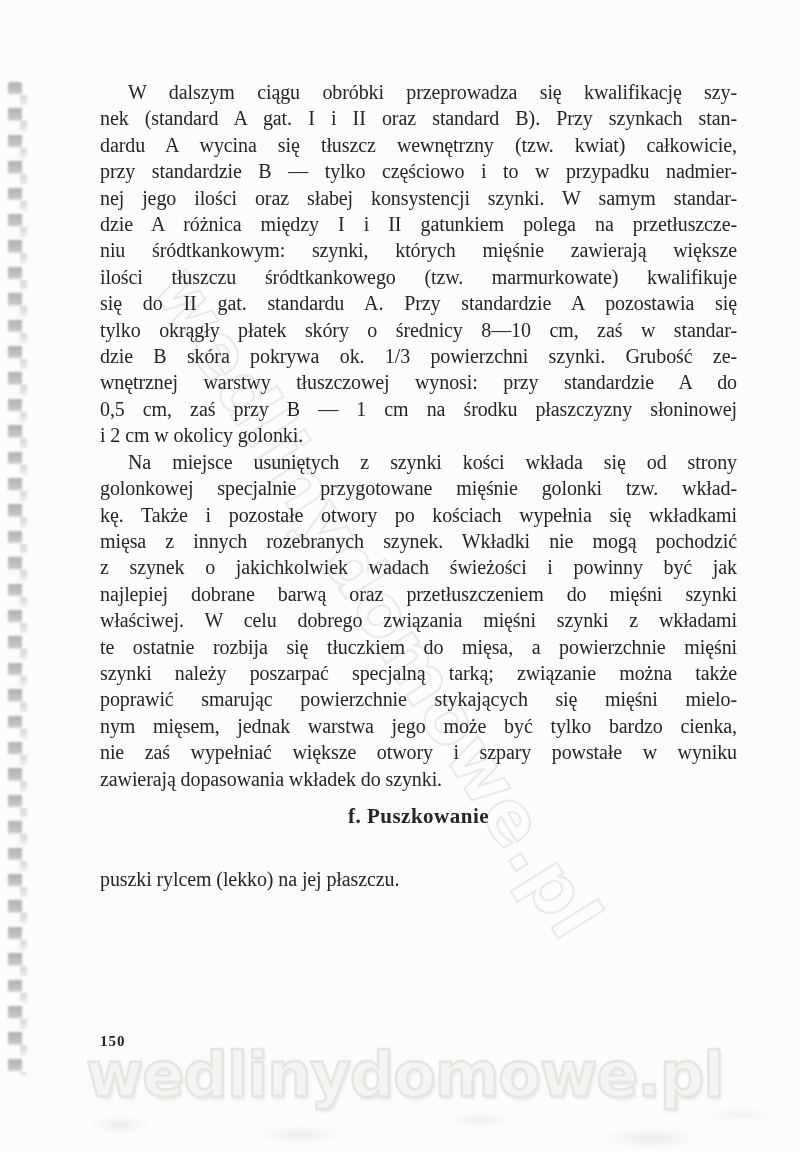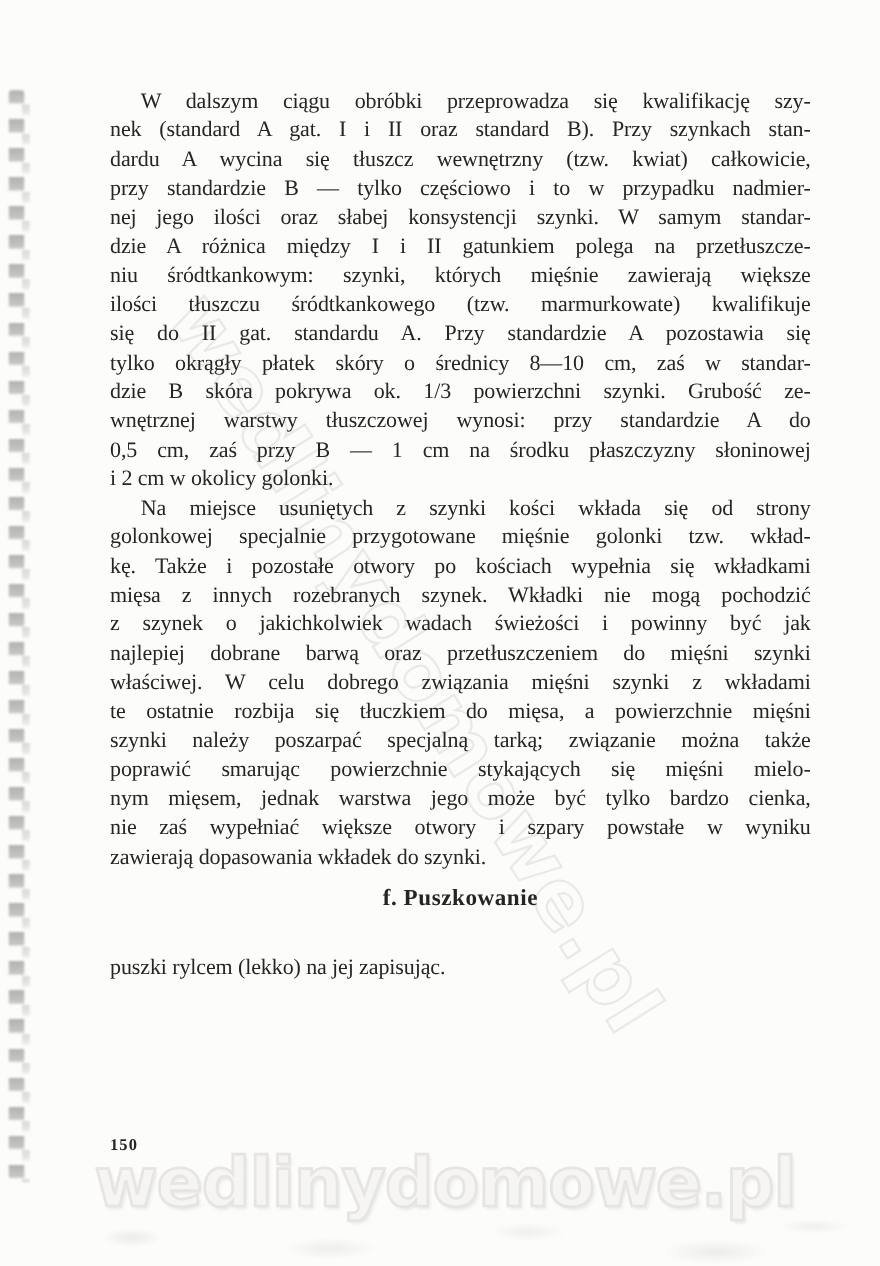--- a/index.html
+++ b/index.html
@@ -176,21 +176,21 @@
 szynki należy poszarpać specjalną tarką; związanie można także
 poprawić smarując powierzchnie stykających się mięśni mielo-
 nym mięsem, jednak warstwa jego może być tylko bardzo cienka,
 nie zaś wypełniać większe otwory i szpary powstałe w wyniku</div>
       <div class="para-last">zawierają dopasowania wkładek do szynki.</div>
     </div>
 
     <div class="section-heading">f. Puszkowanie</div>
 
     <div class="para">
-      <div class="para-last">puszki rylcem (lekko) na jej zapisując.</div>
+      <div class="para-last">puszki rylcem (lekko) na jej płaszczu.</div>
     </div>
 
     <div class="para">
     </div>
 
   </div>
 
   <div class="wm wm-bottom">wedlinydomowe.pl</div>
 
   <div class="page-number">150</div>

